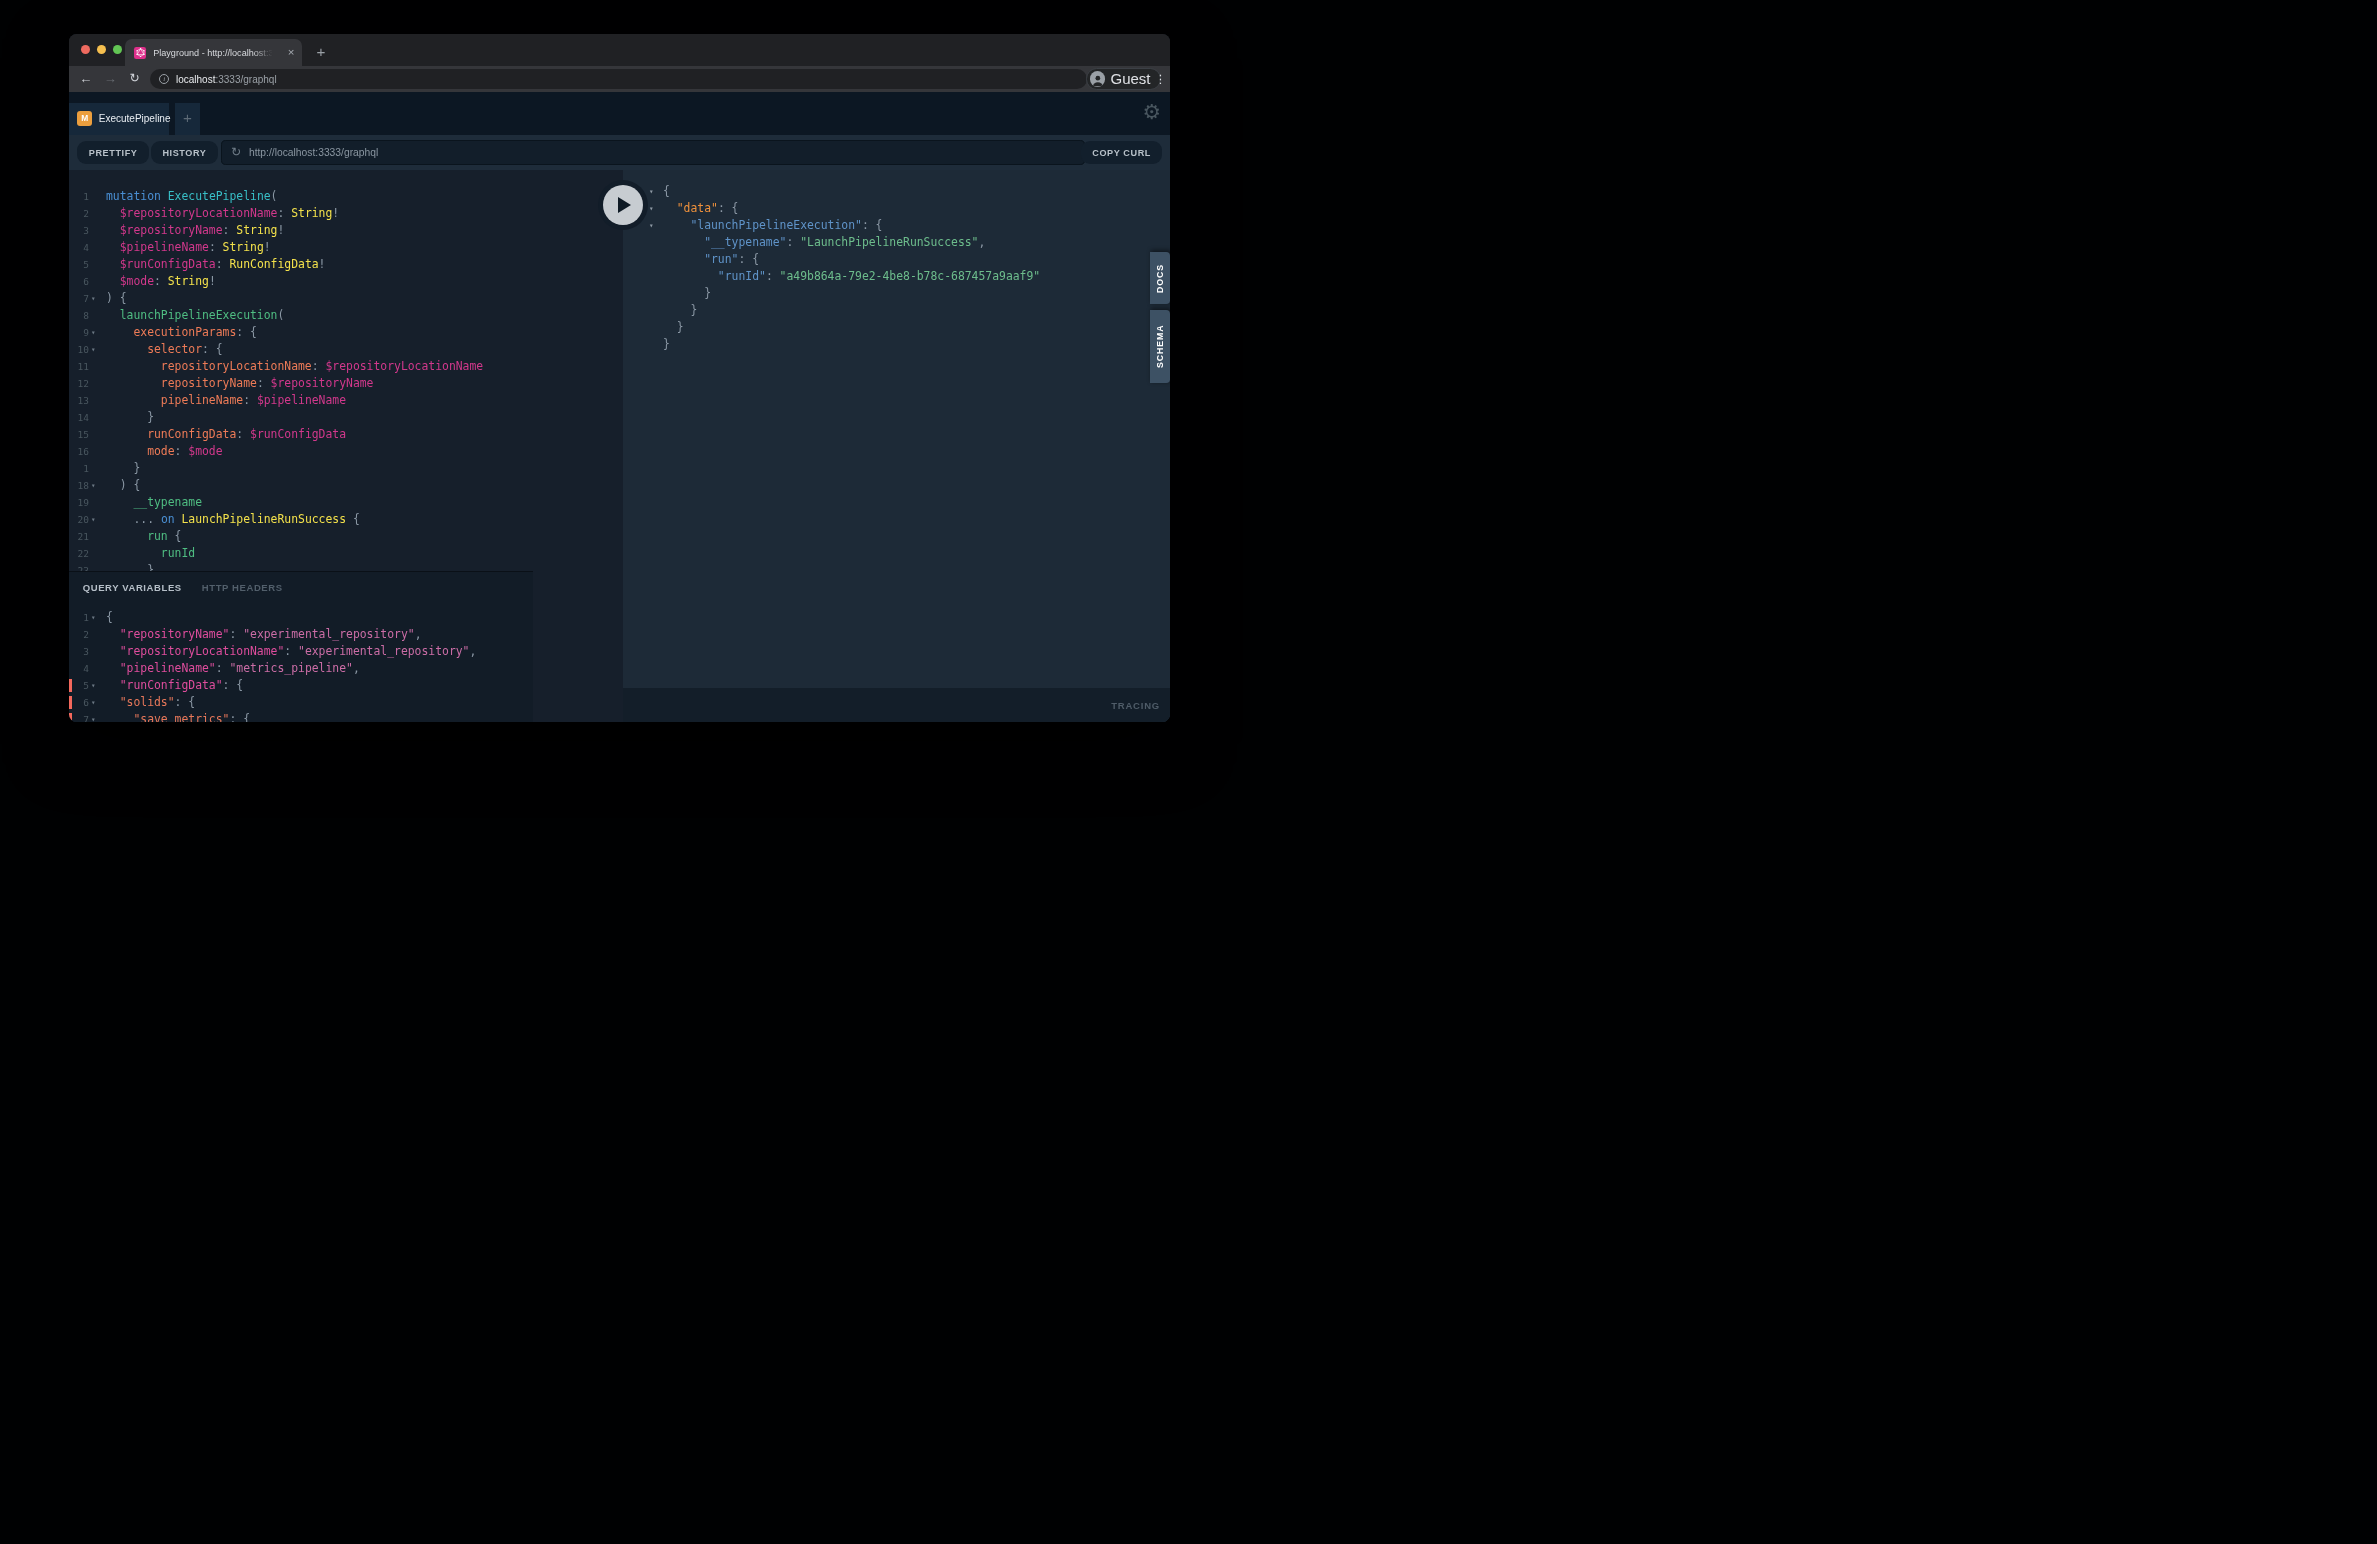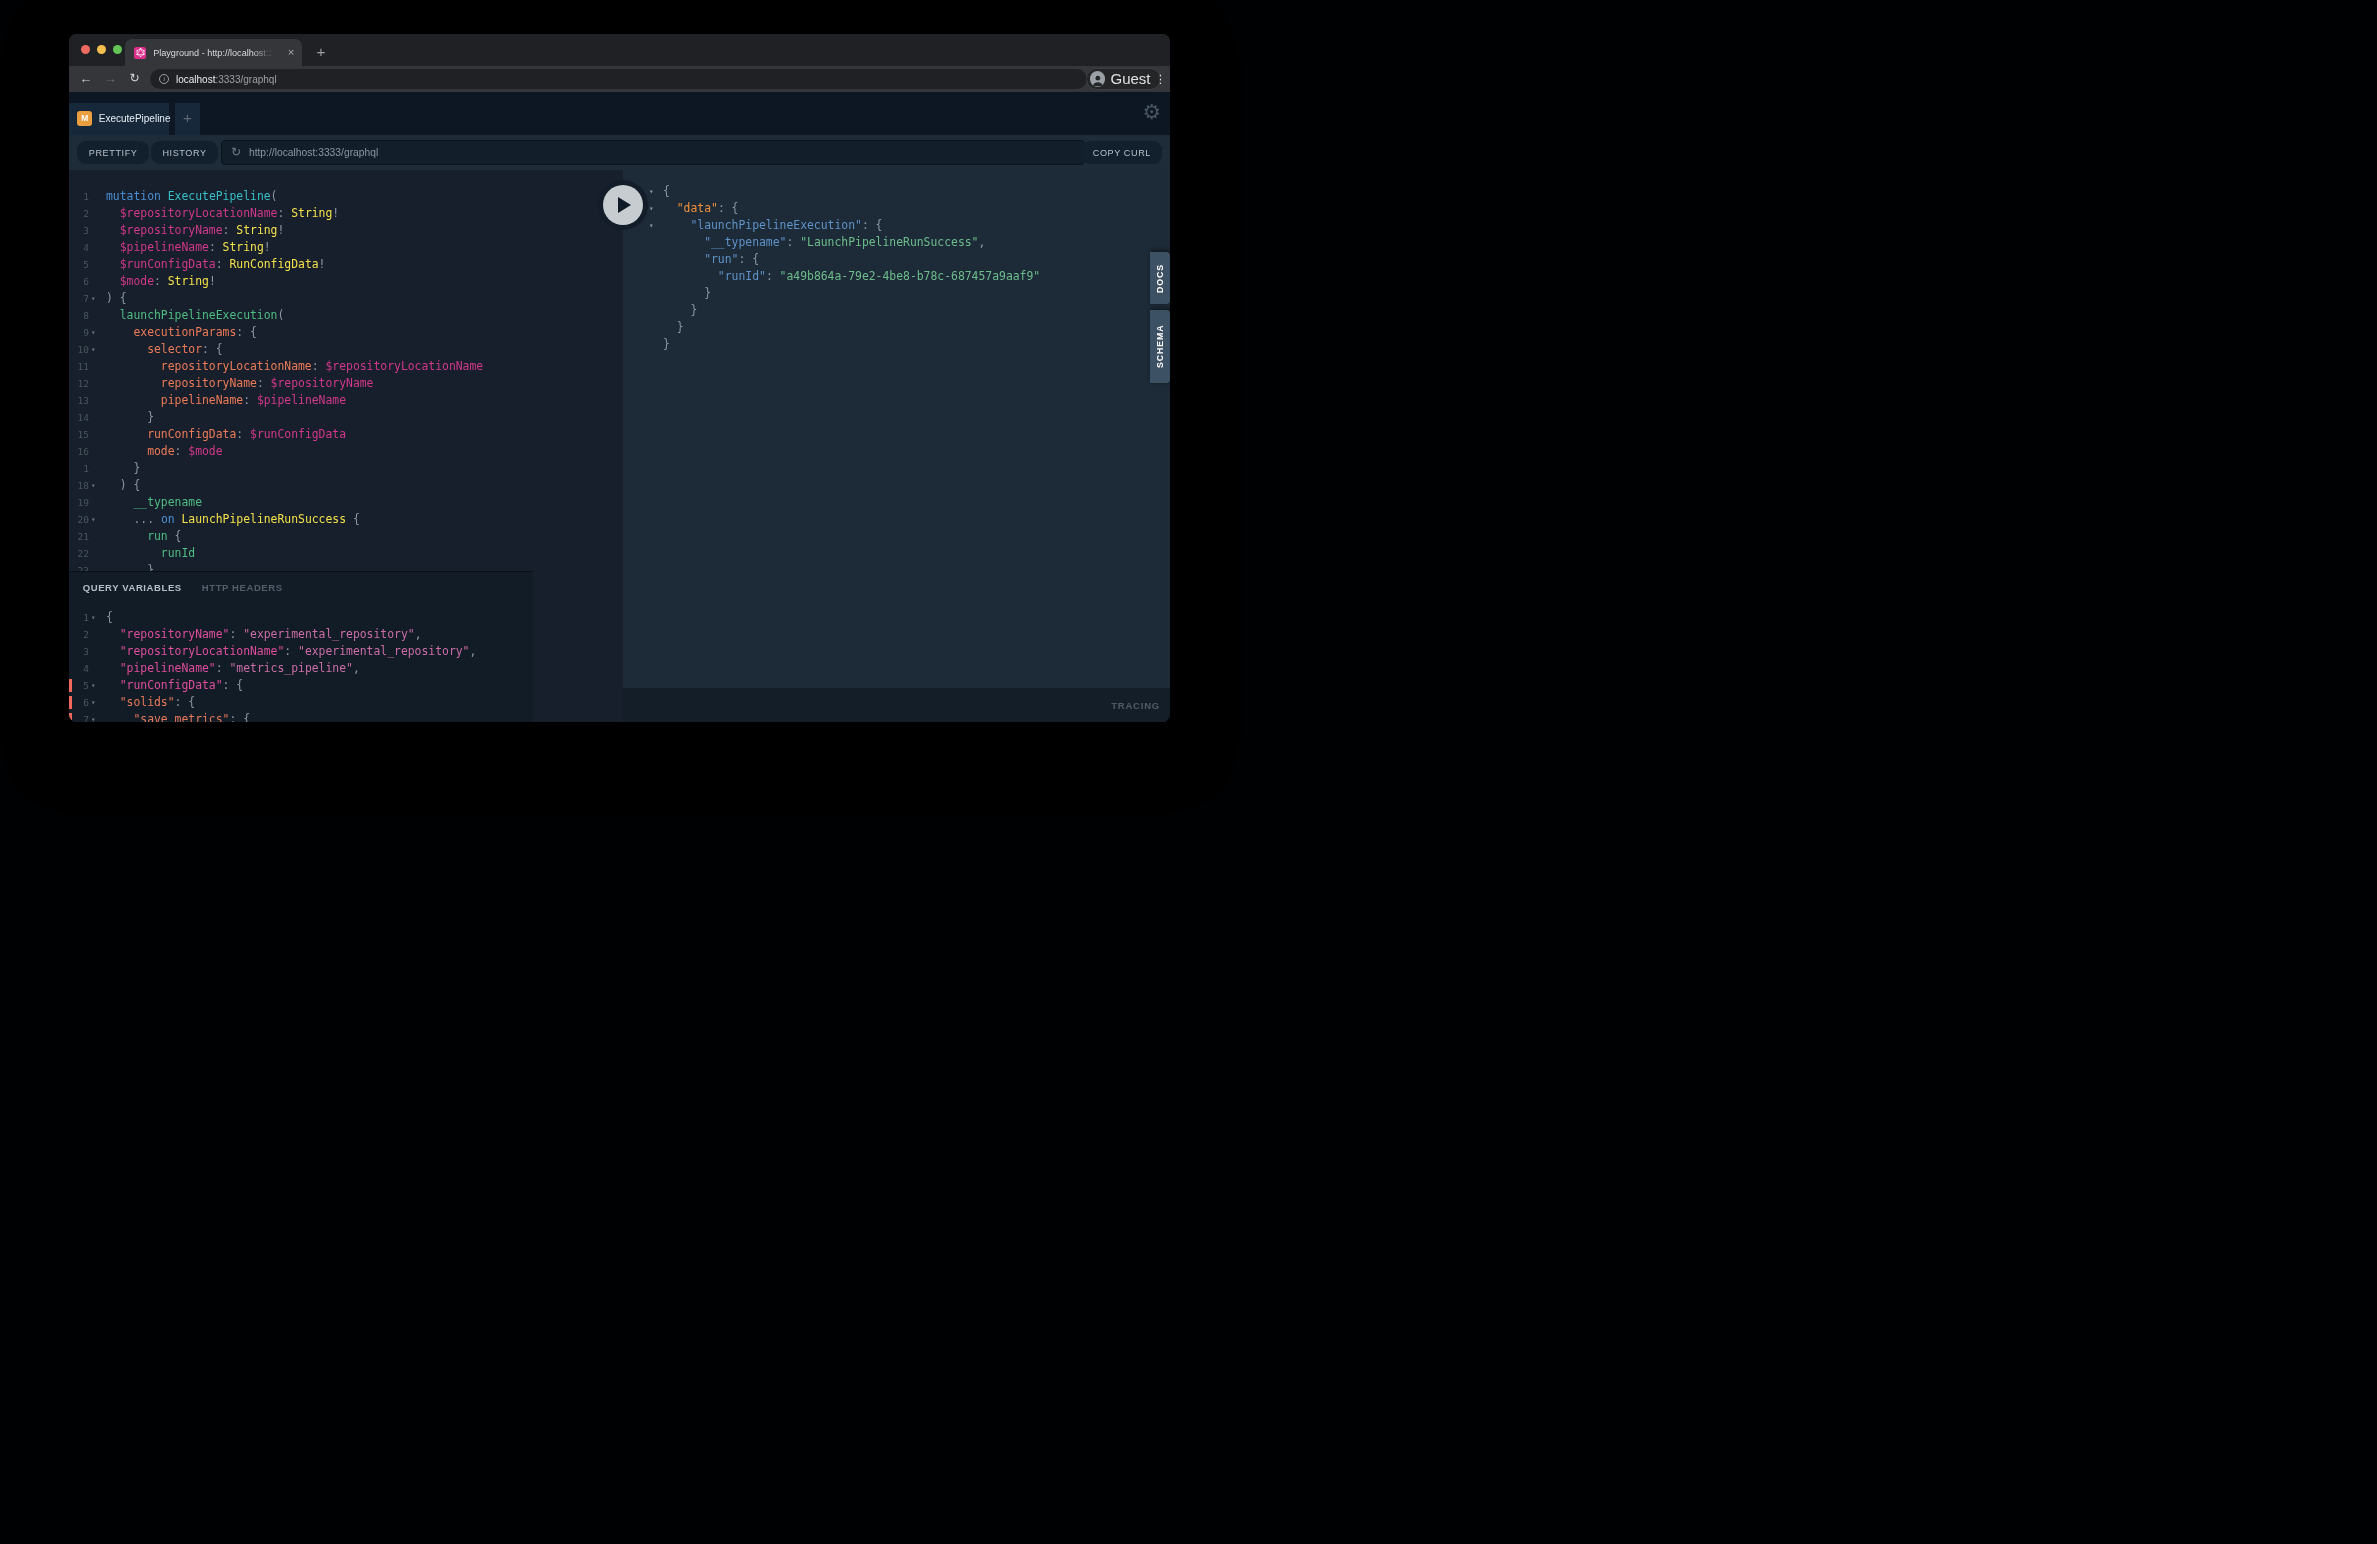--- a/index.html
+++ b/index.html
@@ -54,21 +54,21 @@
              font-size:8.4px; font-weight:bold; text-align:center; line-height:14.5px; flex:0 0 auto; }
   .pg-tab-label { color:#e8edf2; font-size:10px; margin-left:6.9px; white-space:nowrap; }
   .pg-tab-close { margin-left:6.1px; color:#4f5c68; font-size:11.4px; }
   .pg-newtab { position:absolute; left:106px; top:10.7px; width:25px; height:32px; background:#16283a;
                color:#5d6a76; font-size:15.2px; text-align:center; line-height:30.5px; }
   .gear { position:absolute; right:9.1px; top:8.4px; font-size:20.6px; color:#49565f; line-height:23px; }
 
   
   .pg-toolbar { position:absolute; left:0; top:101px; width:100%; height:35px; background:#1e2c3a; }
   .tb-btn { position:absolute; top:6.1px; height:23px; background:#121f2c; border-radius:9px;
-            color:#b8c1c9; font-size:9.1px; font-weight:normal; letter-spacing:0.6px;
+            color:#b8c1c9; font-size:9.1px; font-weight:bold; letter-spacing:0.6px;
             display:flex; align-items:center; padding:0 11.4px; }
   .tb-prettify { left:8.4px; }
   .tb-history { left:82px; }
   .endpoint { position:absolute; left:152px; top:5.3px; width:864px; height:24.4px; background:#121e2a;
               border:0.8px solid #0a141d; border-radius:4.6px; display:flex; align-items:center; padding:0 9.1px; }
   .endpoint .hist-ico { color:#6e7b87; font-size:12.2px; margin-right:7.6px; transform:scaleX(-1); }
   .endpoint .ep-url { color:#8a96a1; font-size:10.3px; }
   .tb-copycurl { right:7.6px; }
 
   

